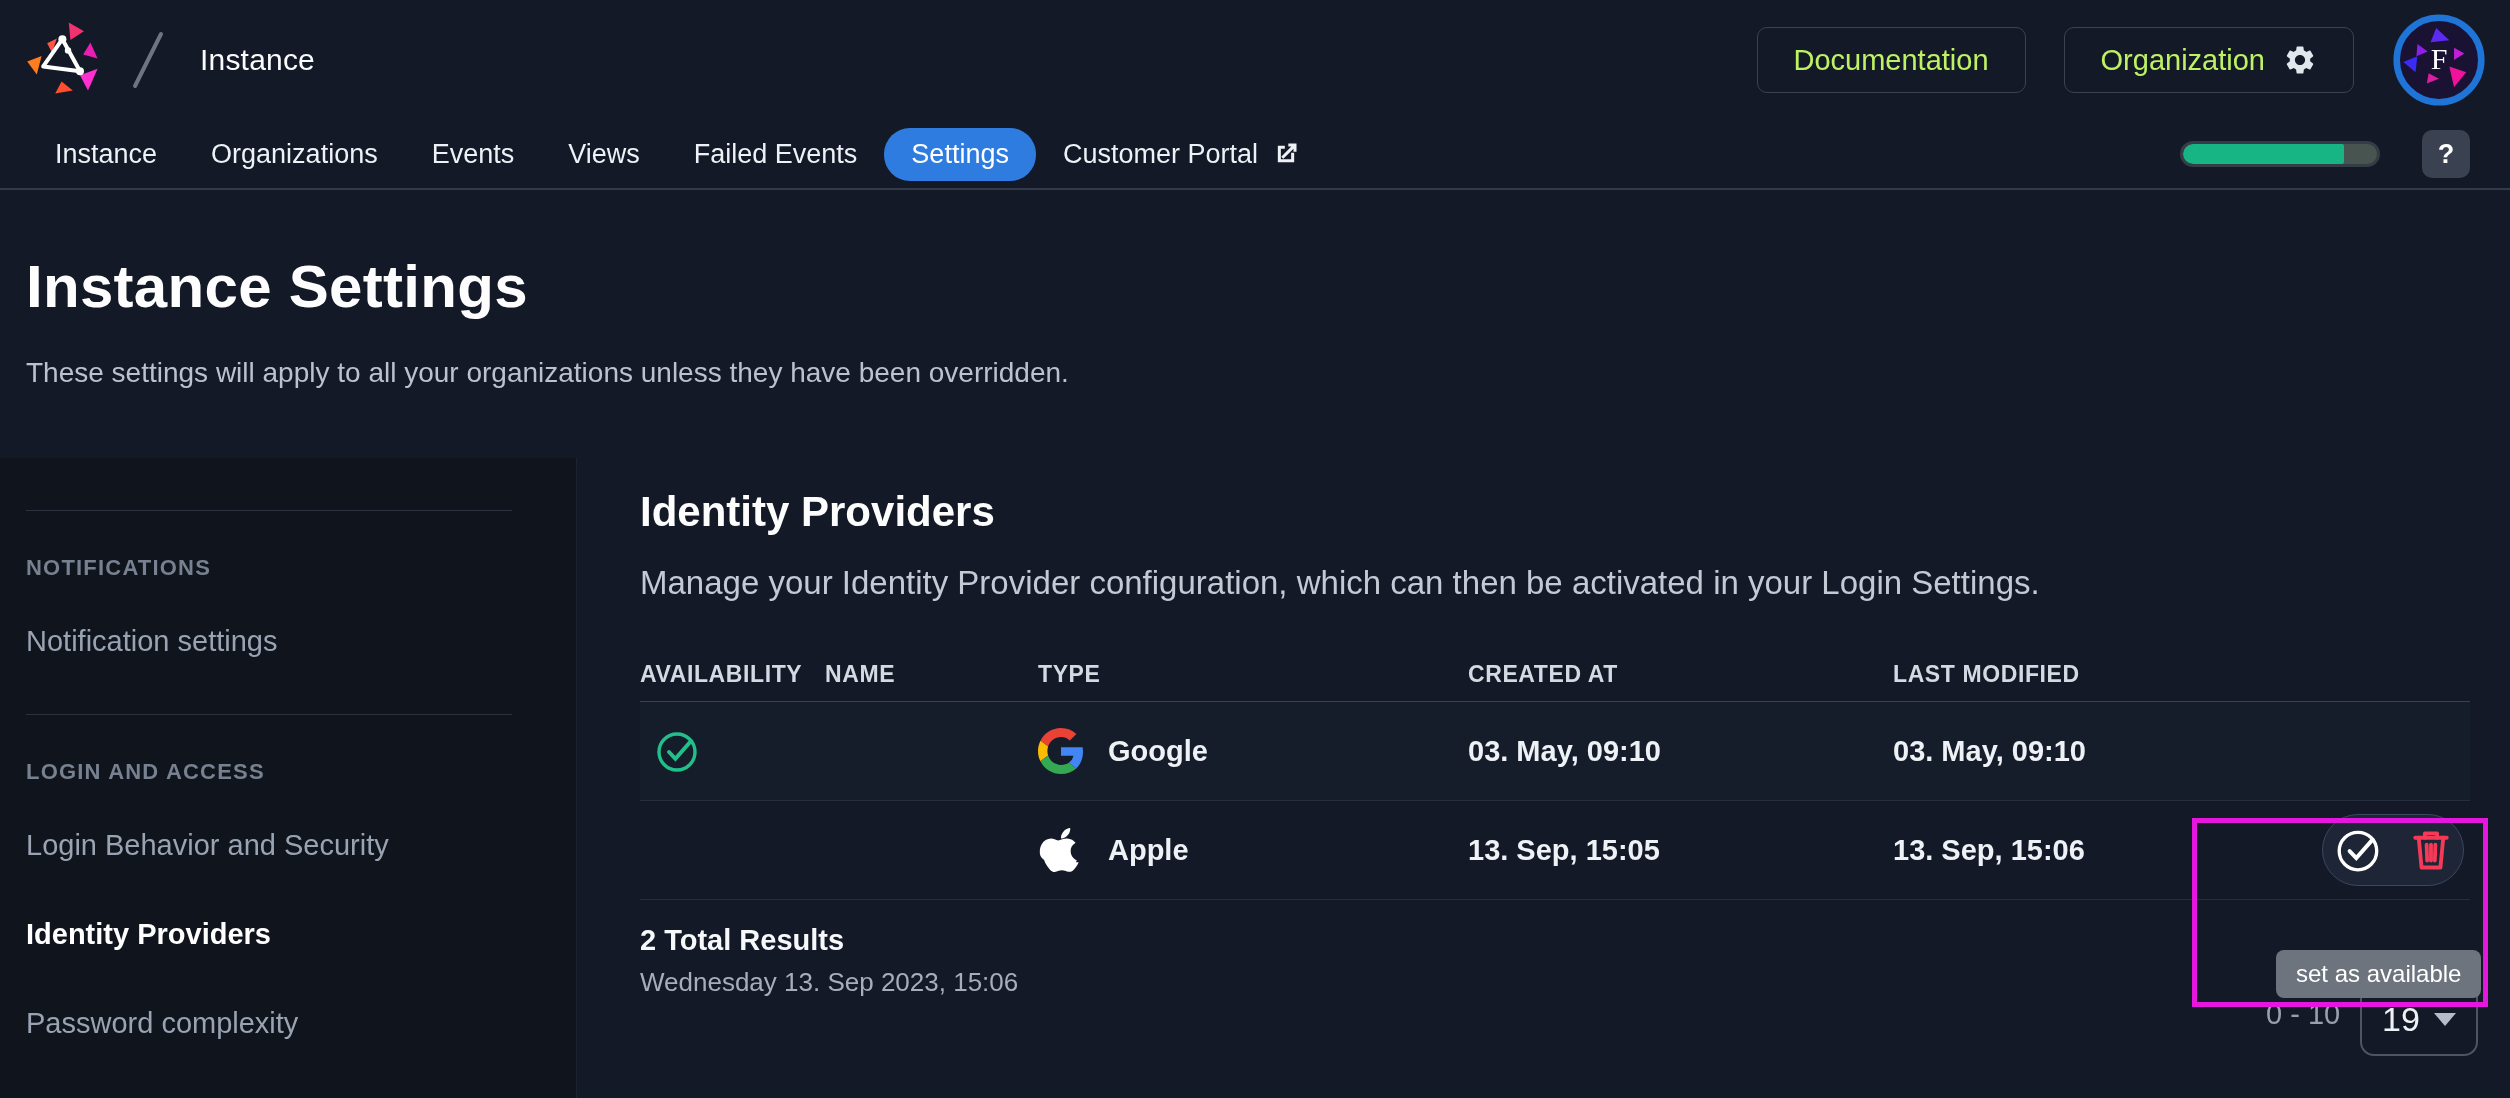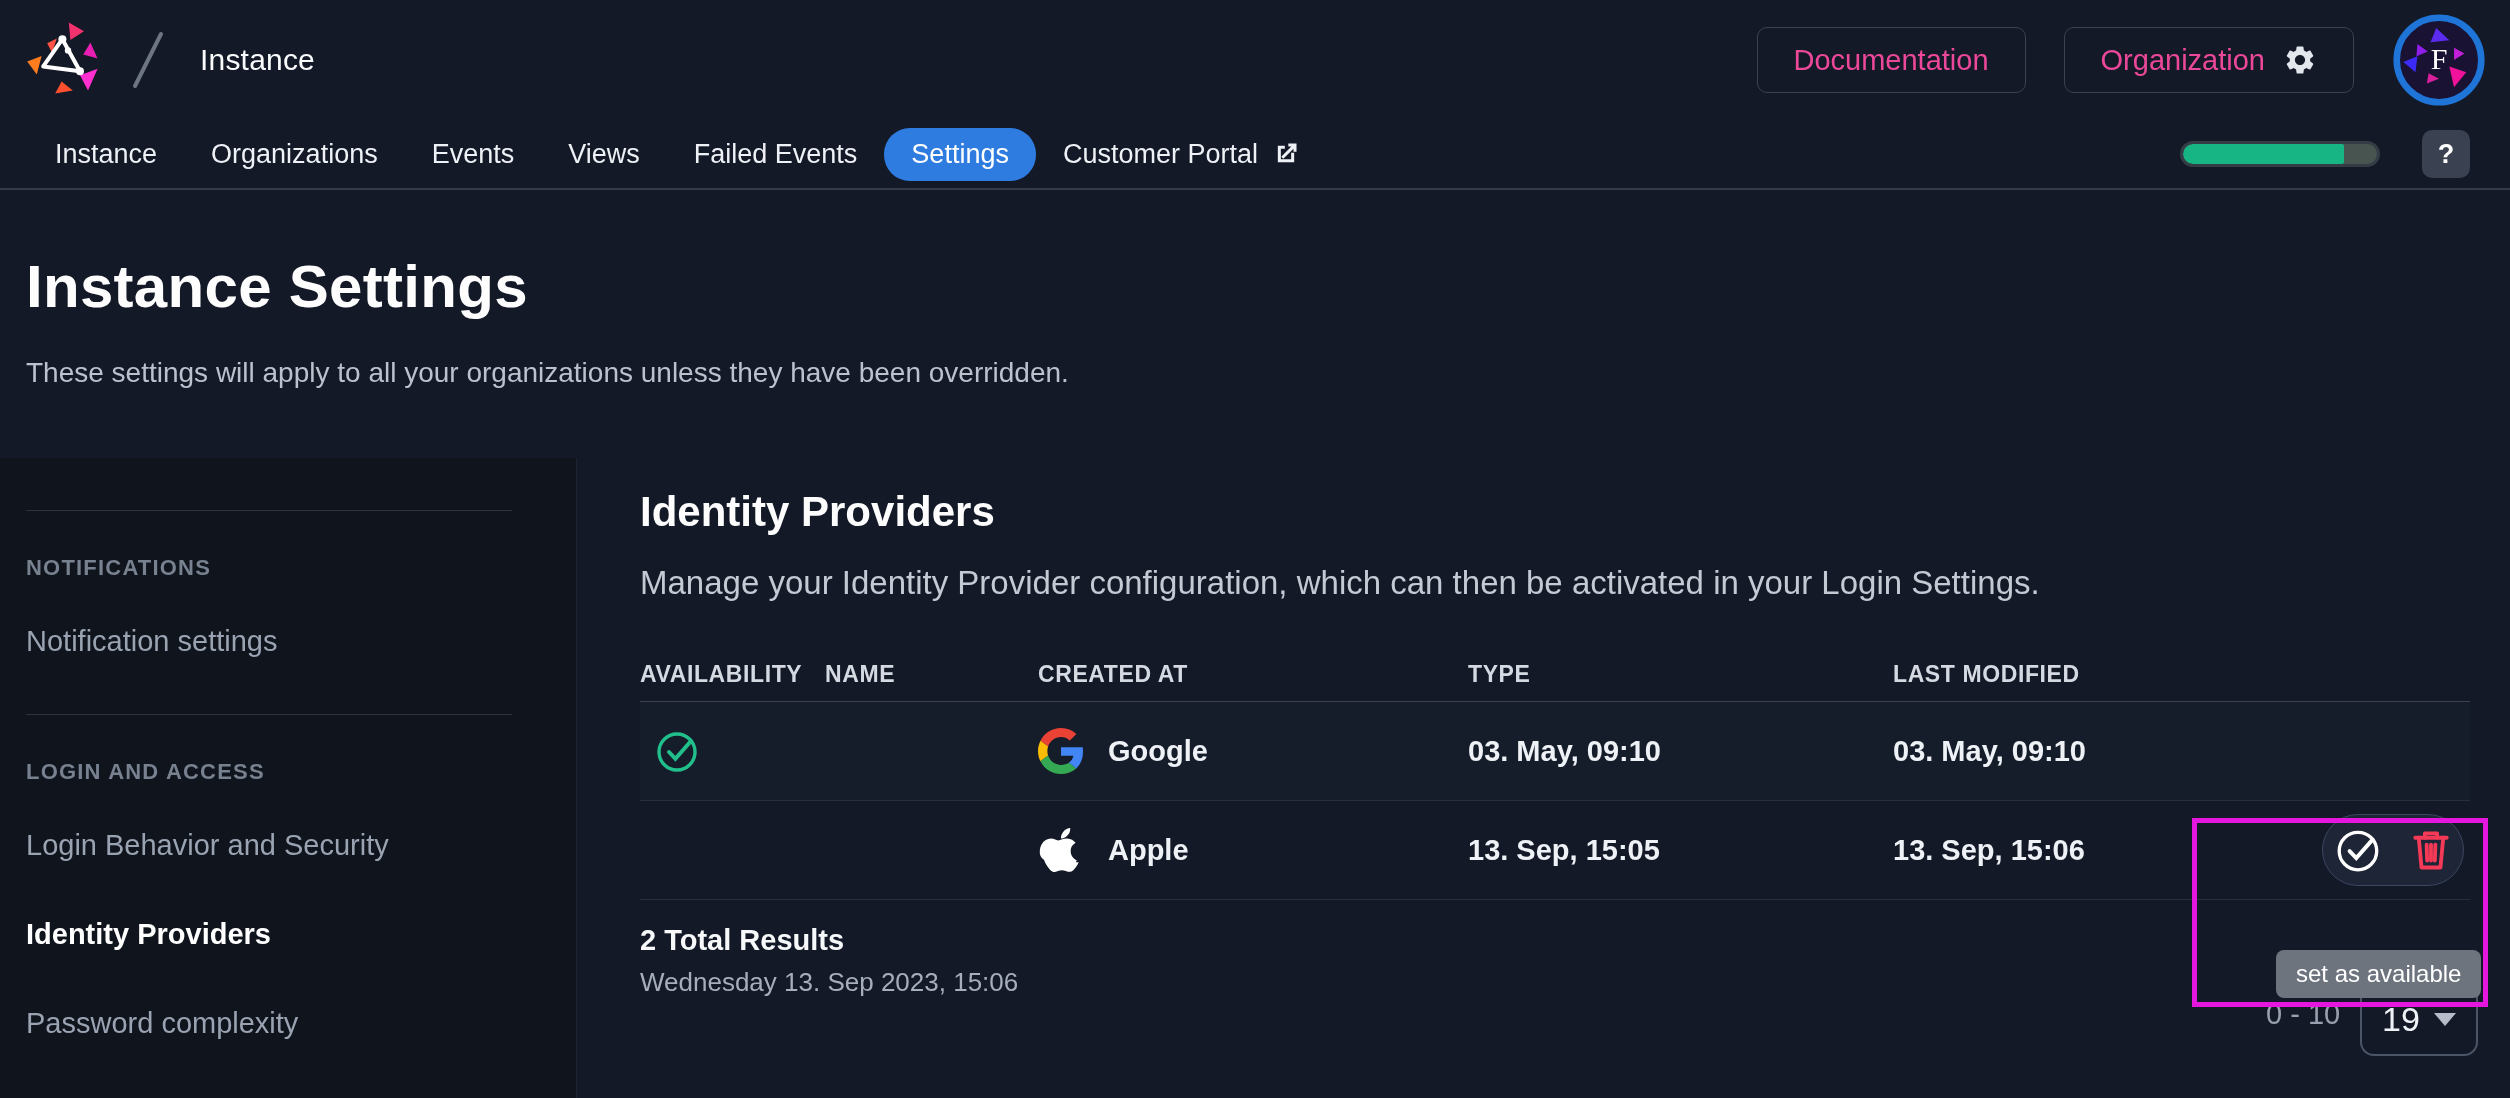--- a/index.html
+++ b/index.html
@@ -24,21 +24,21 @@
   .topbar{
     position:absolute;left:0;top:0;width:2510px;height:120px;
     display:flex;align-items:center;padding:0 24px;
   }
   .logo{width:80px;height:84px;flex:0 0 auto;}
   .crumb-slash{margin-left:26px;flex:0 0 auto;}
   .crumb-title{margin-left:34px;font-size:30px;color:#fafbfc;letter-spacing:.2px;}
   .topbar-right{margin-left:auto;display:flex;align-items:center;gap:38px;}
   .tb-btn{
     height:66px;border:1px solid #3a4254;border-radius:10px;background:transparent;
-    color:#ec4899;font-size:29px;padding:0 36px;display:flex;align-items:center;gap:18px;
+    color:#bef264;font-size:29px;padding:0 36px;display:flex;align-items:center;gap:18px;
     font-family:inherit;cursor:pointer;
   }
   .avatar{width:94px;height:94px;flex:0 0 auto;cursor:pointer;}
   
   .navrow{
     position:absolute;left:0;top:120px;width:2510px;height:70px;
     display:flex;align-items:center;padding:0 40px 0 28px;
     border-bottom:2px solid #333a4a;
   }
   .tab{
@@ -211,22 +211,22 @@
 </aside>
 
 <main class="content">
   <h2 class="content-heading">Identity Providers</h2>
   <p class="content-desc">Manage your Identity Provider configuration, which can then be activated in your Login Settings.</p>
 
   <div class="table">
     <div class="trow thead">
       <div>AVAILABILITY</div>
       <div>NAME</div>
+      <div>TYPE</div>
       <div>CREATED AT</div>
-      <div>TYPE</div>
       <div>LAST MODIFIED</div>
       <div></div>
     </div>
 
     <div class="trow tbody-row row-light">
       <div class="cell-availability">
         <svg width="48" height="48" viewBox="0 0 24 24" fill="none" stroke="var(--availability-green)" stroke-width="1.7" stroke-linecap="round">
           <circle cx="11.5" cy="12.5" r="9"></circle>
           <path d="M7.5 12.5 l3.2 3.4 L18.5 7" stroke-width="2"></path>
         </svg>

